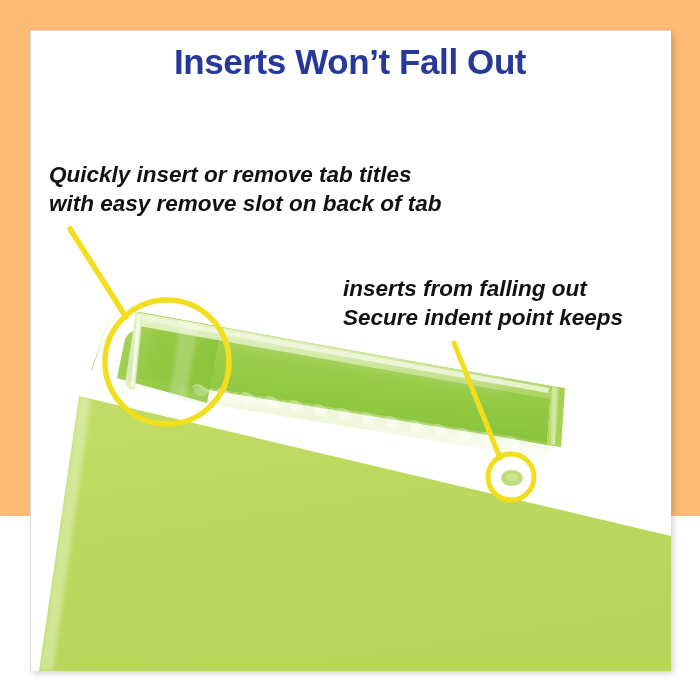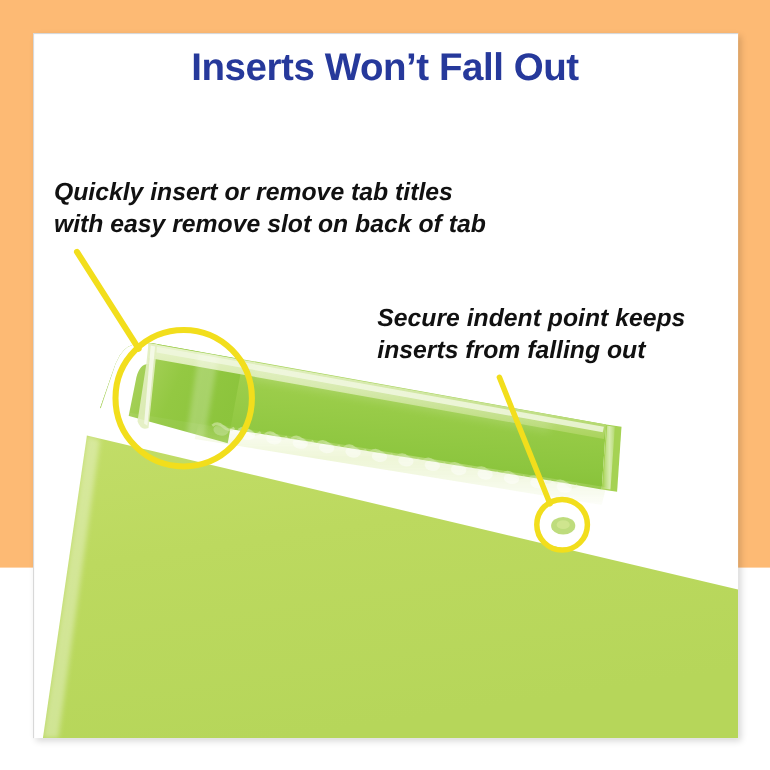--- a/index.html
+++ b/index.html
@@ -231,22 +231,22 @@
   </div>
 
   <div class="headline">Inserts Won’t Fall Out</div>
 
   <div class="callout-text callout-left">
     <div>Quickly insert or remove tab titles</div>
     <div>with easy remove slot on back of tab</div>
   </div>
 
   <div class="callout-text callout-right">
+    <div>inserts from falling out</div>
     <div>Secure indent point keeps</div>
-    <div>inserts from falling out</div>
   </div>
 
   <svg class="stage-svg" viewBox="0 0 700 700">
     <g stroke="#f2de1c" fill="none" stroke-linecap="round">
       <line x1="70" y1="229" x2="126" y2="317" stroke-width="5.5"></line>
       <circle cx="167" cy="362" r="62" stroke-width="5.5"></circle>
 
       <line x1="454" y1="343" x2="500" y2="458" stroke-width="5"></line>
       <circle cx="511" cy="477" r="23" stroke-width="5"></circle>
     </g>

